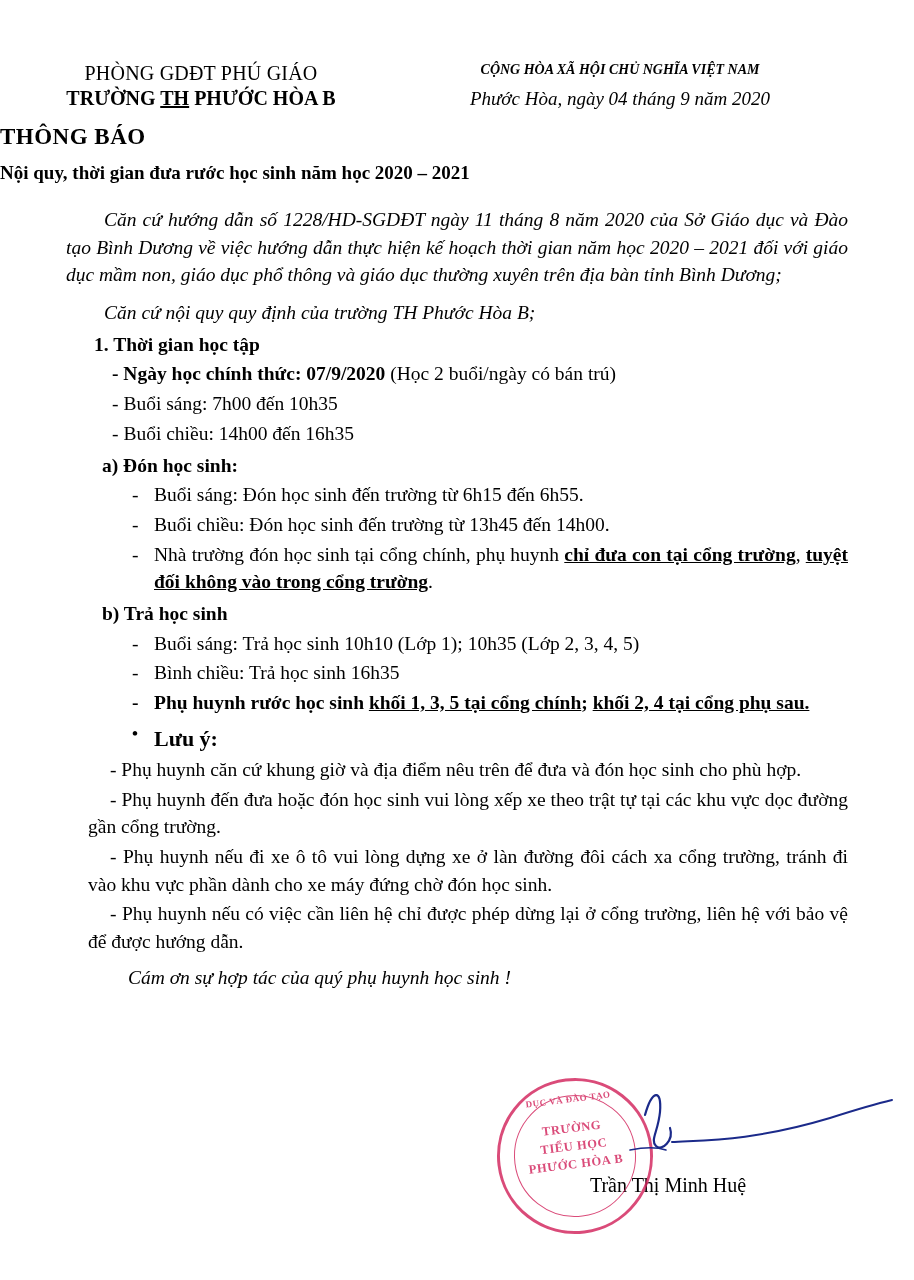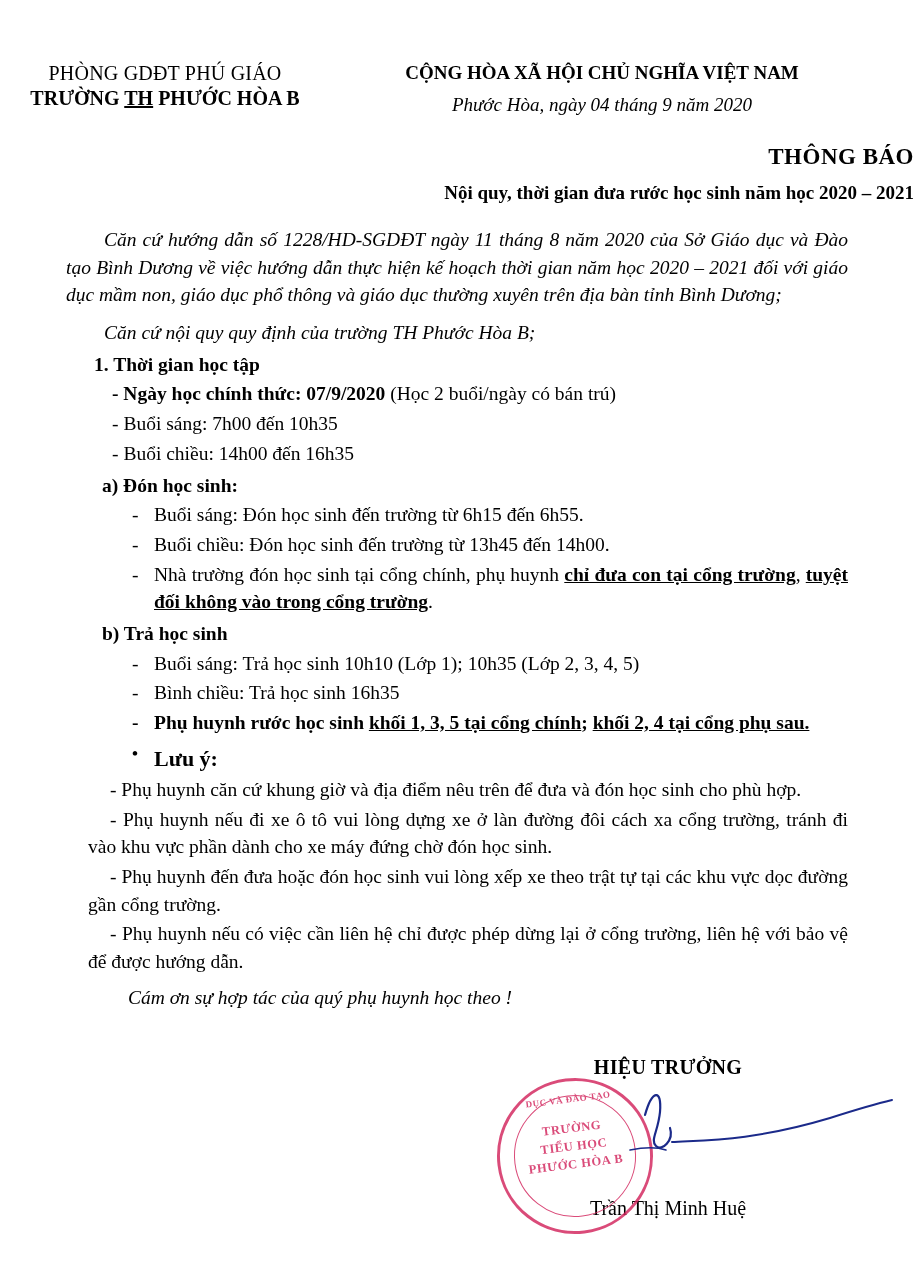--- a/index.html
+++ b/index.html
@@ -26,60 +26,63 @@
   
   .header {
     display: flex;
     flex-direction: row;
     align-items: flex-start;
     padding-top: 62px;
   }
   .header-left {
     width: 330px;
     text-align: center;
+    padding-left: 20px;
+    margin-left: 16px;
   }
   .header-right {
     flex: 1;
     text-align: center;
     padding-right: 40px;
   }
   .org-line1 {
     font-size: 20px;
     letter-spacing: .2px;
     white-space: nowrap;
   }
   .org-line2 {
     font-size: 20px;
     font-weight: bold;
     white-space: nowrap;
     margin-top: 2px;
   }
   .org-line2 .uline { text-decoration: underline; }
   .nation1 {
-    font-size: 19px;
-    font-weight: bold;
-    white-space: nowrap;
+    font-size: 14px;
+    font-weight: bold;
+    white-space: nowrap;
+    font-style: italic;
   }
   .nation2 {
     font-size: 20px;
     font-weight: bold;
     margin-top: 3px;
     white-space: nowrap;
   }
   .datesite {
     font-size: 19px;
     font-style: italic;
     margin-top: 10px;
     white-space: nowrap;
   }
 
   
   .title-block {
-    text-align: right;
-    margin-top: 28px;
+    text-align: left;
+    margin-top: 14px;
   }
   .doc-title {
     font-size: 23px;
     font-weight: bold;
     letter-spacing: .5px;
   }
   .doc-subtitle {
     font-size: 19px;
     font-weight: bold;
     margin-top: 12px;
@@ -261,29 +264,28 @@
     <div class="dash-item">Buổi chiều: Đón học sinh đến trường từ 13h45 đến 14h00.</div>
     <div class="dash-item"><span>Nhà trường đón học sinh tại cổng chính, phụ huynh </span><span class="bold u">chỉ đưa con tại cổng trường</span><span>, </span><span class="bold u">tuyệt đối không vào trong cổng trường</span><span>.</span></div>
 
     <div class="lvl2">b) Trả học sinh</div>
     <div class="dash-item">Buổi sáng: Trả học sinh 10h10 (Lớp 1); 10h35 (Lớp 2, 3, 4, 5)</div>
     <div class="dash-item">Bình chiều: Trả học sinh 16h35</div>
     <div class="dash-item bold"><span>Phụ huynh rước học sinh </span><span class="u">khối  1, 3, 5 tại cổng chính</span><span>; </span><span class="u">khối 2, 4 tại cổng phụ sau.</span></div>
 
     <div class="bullet-item">Lưu ý:</div>
     <div class="note-para">- Phụ huynh căn cứ khung giờ và địa điểm nêu trên để đưa và đón học sinh cho phù hợp.</div>
+    <div class="note-para">- Phụ huynh đến đưa hoặc đón học sinh vui lòng xếp xe theo trật tự tại các khu vực dọc đường gần cổng trường.</div>
     <div class="note-para">- Phụ huynh nếu đi xe ô tô vui lòng dựng xe ở làn đường đôi cách xa cổng trường, tránh đi vào khu vực phần dành cho xe máy đứng chờ đón học sinh.</div>
-    <div class="note-para">- Phụ huynh đến đưa hoặc đón học sinh vui lòng xếp xe theo trật tự tại các khu vực dọc đường gần cổng trường.</div>
     <div class="note-para">- Phụ huynh nếu có việc cần liên hệ chỉ được phép dừng lại ở cổng trường, liên hệ với bảo vệ để được hướng dẫn.</div>
 
-    <div class="thanks">Cám ơn sự hợp tác của quý phụ huynh học theo !</div>
+    <div class="thanks">Cám ơn sự hợp tác của quý phụ huynh học sinh !</div>
   </div>
 
   <div class="sign-block">
-    <div class="sign-title">HIỆU TRƯỞNG</div>
     <div class="sign-name">Trần Thị Minh Huệ</div>
   </div>
 
   <div class="stamp">
     <div class="stamp-inner"></div>
     <div class="stamp-arc">DỤC VÀ ĐÀO TẠO</div>
     <div class="stamp-text">
       <div>TRƯỜNG</div>
       <div>TIỂU HỌC</div>
       <div>PHƯỚC HÒA B</div>

